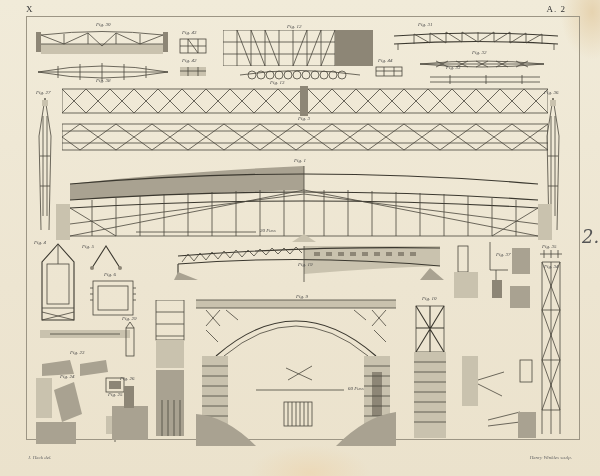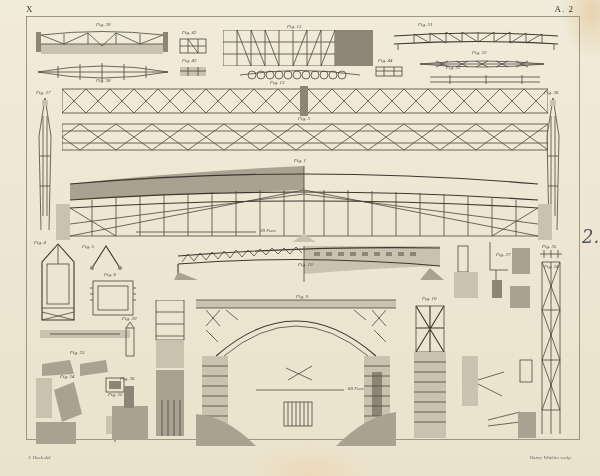--- a/index.html
+++ b/index.html
@@ -2,21 +2,21 @@
 <html><head>
 <meta charset="utf-8">
 <style>
   html,body{margin:0;padding:0;}
   body{width:600px;height:476px;background:#efe8d6;font-family:"Liberation Serif",serif;position:relative;overflow:hidden;}
   .paper{position:absolute;inset:0;background:linear-gradient(180deg,#f1ebd9 0%,#ede5d1 60%,#ebe2cc 100%);}
   .stain{position:absolute;left:560px;top:0;width:40px;height:60px;background:radial-gradient(ellipse at 80% 20%,#e6d3b0 0%,rgba(230,211,176,0) 70%);}
   .stain2{position:absolute;left:250px;top:445px;width:120px;height:31px;background:radial-gradient(ellipse at 50% 90%,#ecd9b8 0%,rgba(236,217,184,0) 70%);}
   .hdr{position:absolute;top:4px;font-size:9px;color:#333;letter-spacing:1px;}
   .hdr.left{left:26px;}
-  .hdr.right{right:26px;}
+  .hdr.right{right:34px;}
   .frame{position:absolute;left:26px;top:16px;width:552px;height:422px;border:1px solid #9c9584;}
   .foot{position:absolute;top:455px;font-size:5px;font-style:italic;color:#666;}
   .foot.left{left:28px;}
   .foot.right{right:28px;}
   .fig{position:absolute;}
   .lbl{position:absolute;font-size:5px;font-style:italic;color:#444;white-space:nowrap;}
   .ink{stroke:#4a463c;fill:none;stroke-width:0.8;}
   .inkd{stroke:#3b382f;fill:none;stroke-width:1.1;}
   .shade{fill:#a9a291;}
   .shade2{fill:#c9c2ae;}

